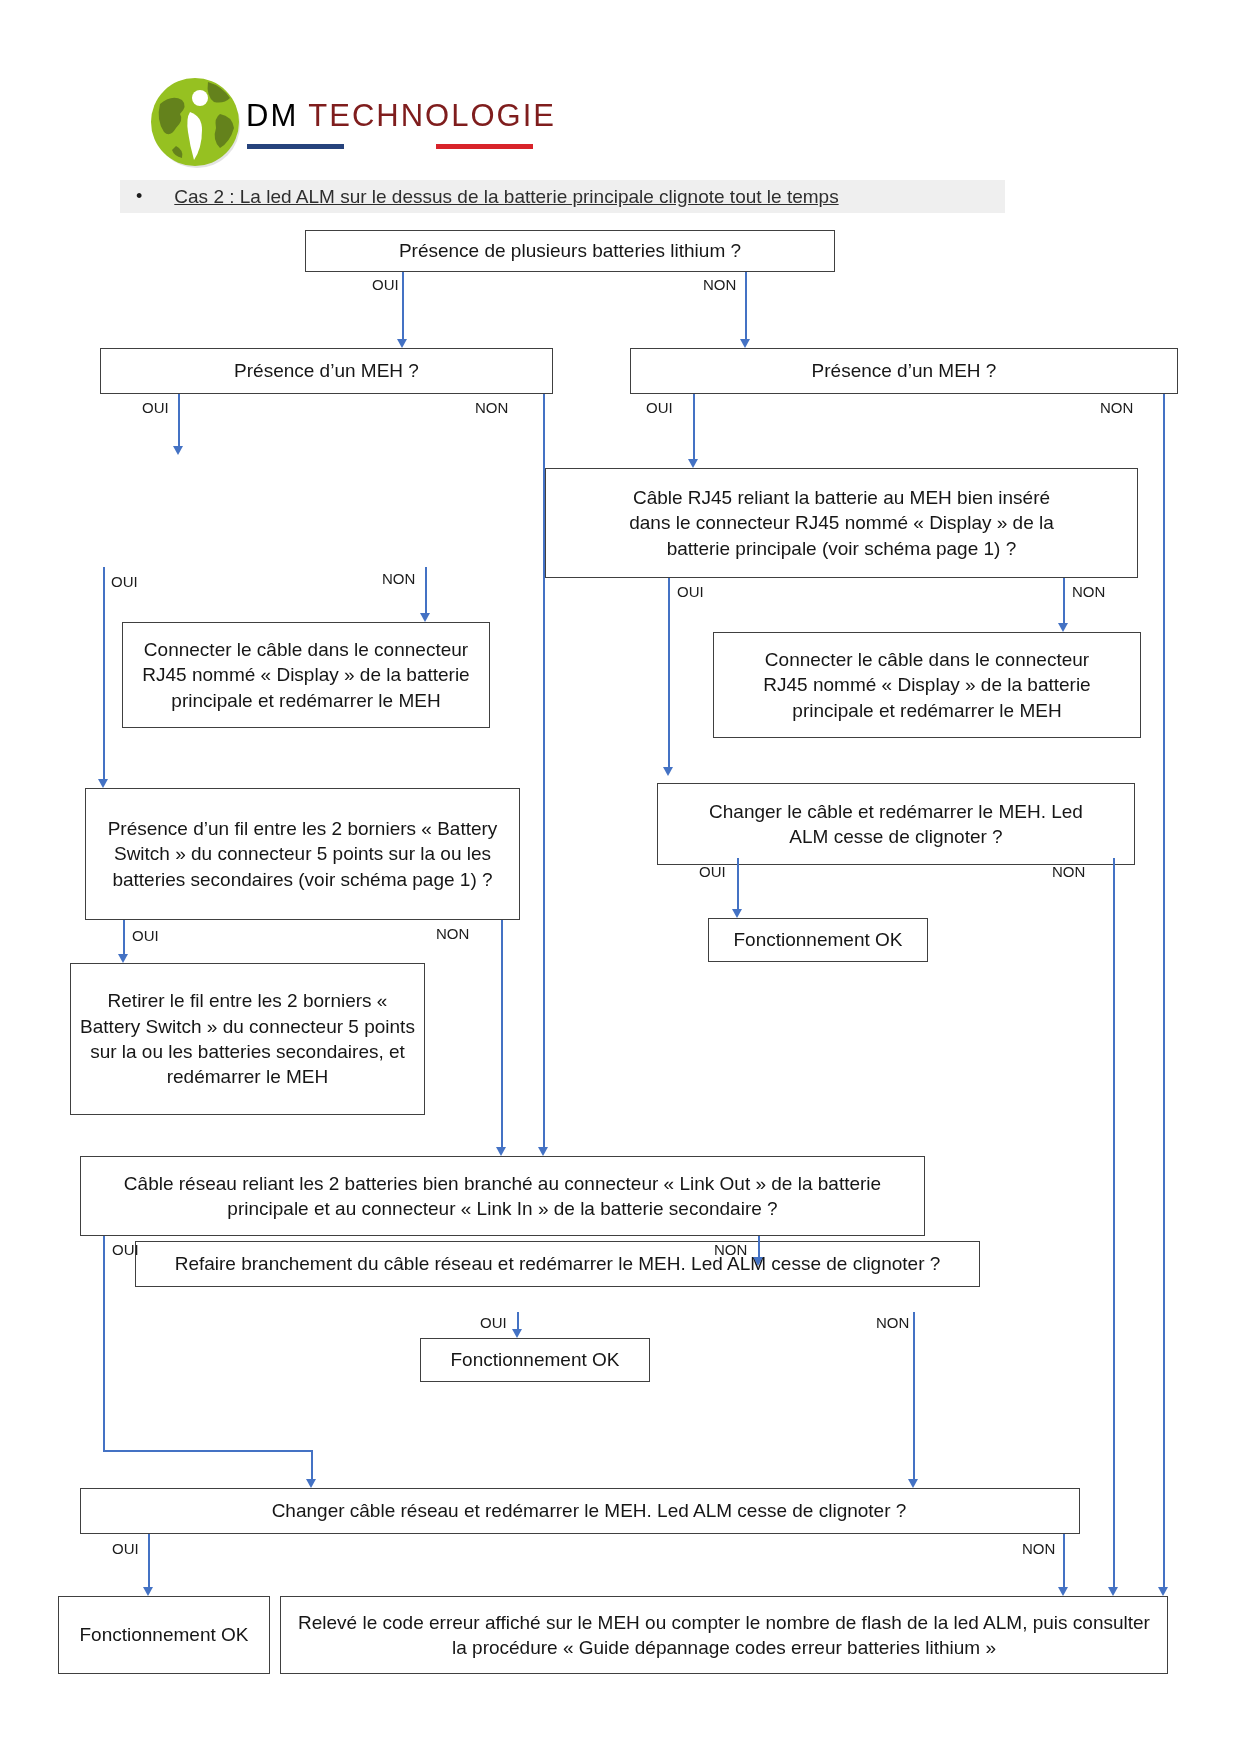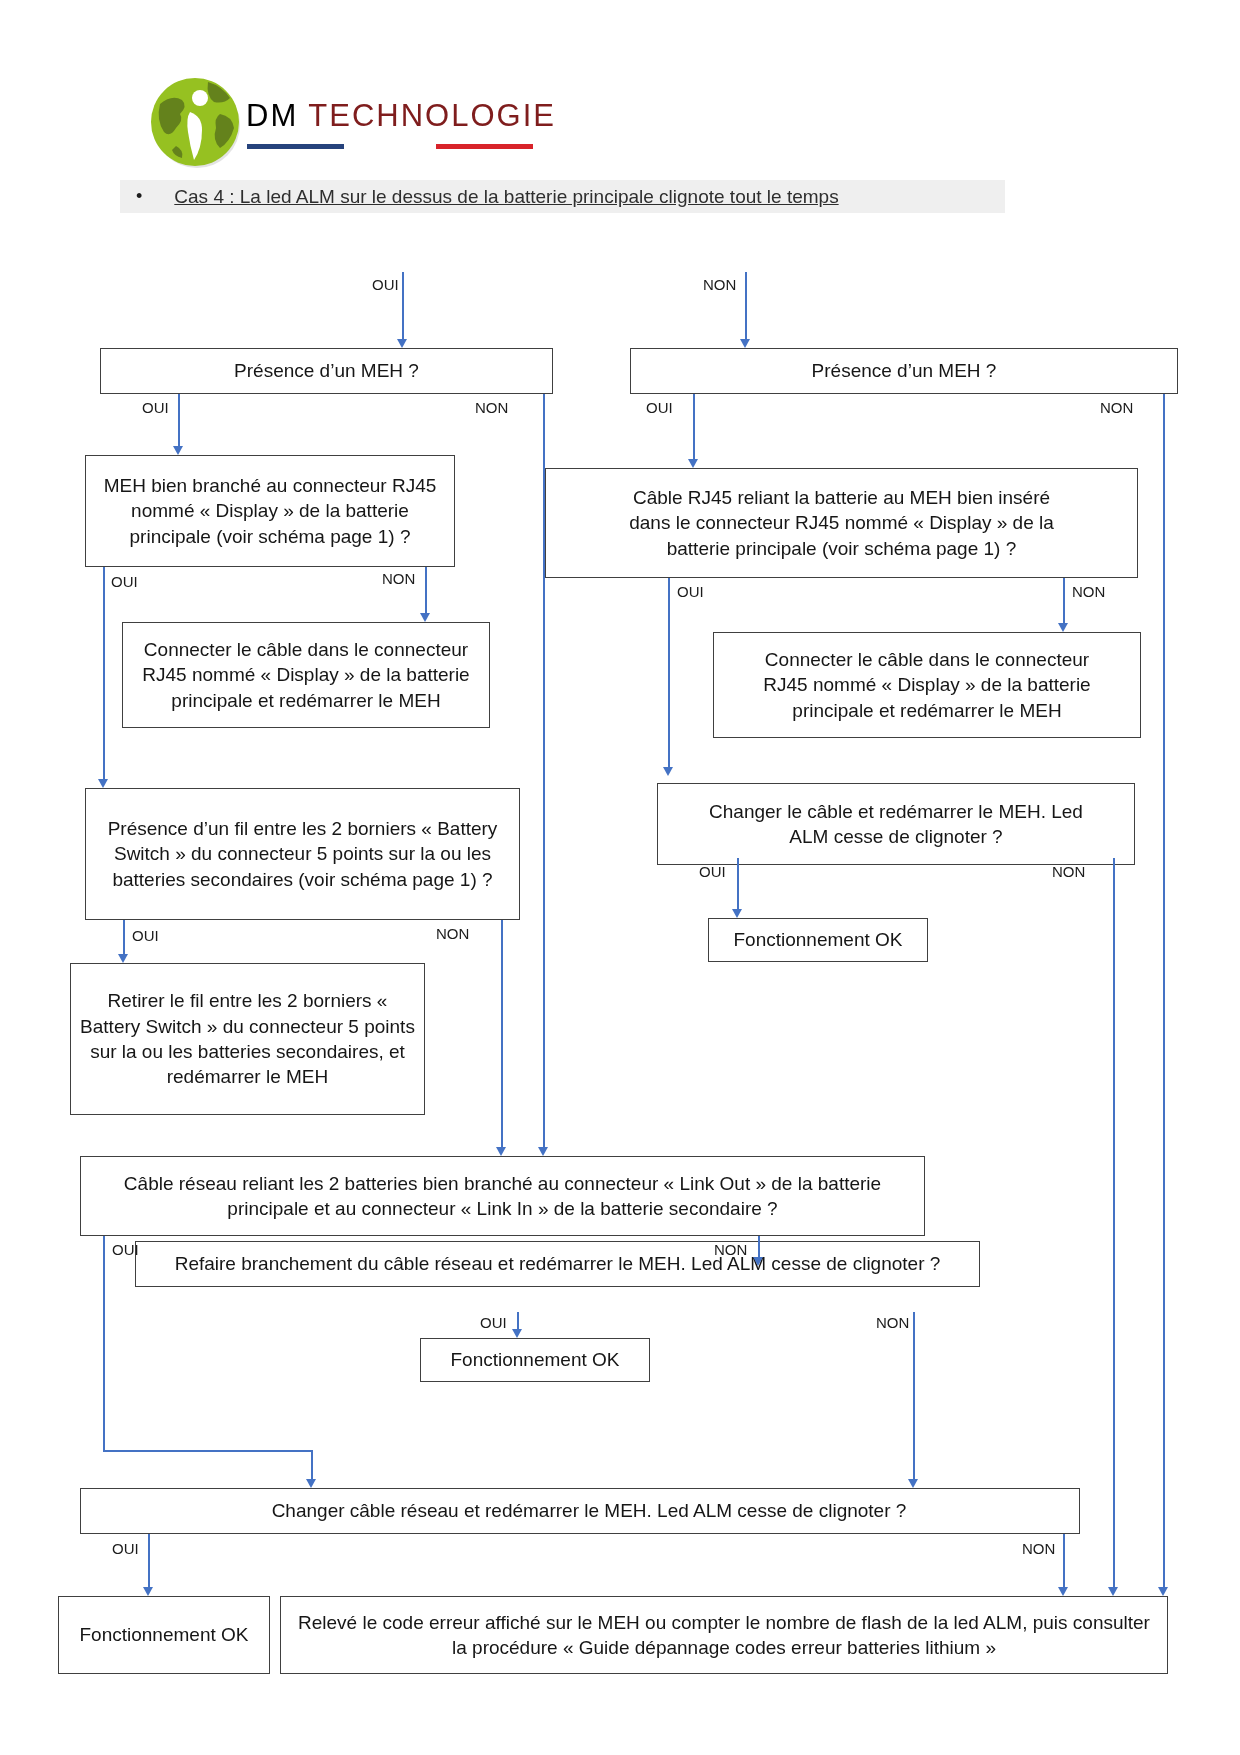--- a/index.html
+++ b/index.html
@@ -68,26 +68,26 @@
     <div class="brand">
       <span class="dm">DM</span>
       <span class="tech">TECHNOLOGIE</span>
     </div>
     <div class="bar blue"></div>
     <div class="bar red"></div>
   </div>
 
   <div class="heading-band">
     <span class="bullet">•</span>
-    <span class="htext">Cas 4 : La led ALM sur le dessus de la batterie principale clignote tout le temps</span>
+    <span class="htext">Cas 2 : La led ALM sur le dessus de la batterie principale clignote tout le temps</span>
   </div>
 
+  <div class="node nA">Présence de plusieurs batteries lithium ?</div>
   <div class="node nB1">Présence d’un MEH ?</div>
   <div class="node nB2">Présence d’un MEH ?</div>
-  <div class="node nC1">MEH bien branché au connecteur RJ45 nommé « Display » de la batterie principale (voir schéma page 1) ?</div>
   <div class="node nC2">Câble RJ45 reliant la batterie au MEH bien inséré dans le connecteur RJ45 nommé « Display » de la batterie principale (voir schéma page 1) ?</div>
   <div class="node nD1">Connecter le câble dans le connecteur RJ45 nommé « Display » de la batterie principale et redémarrer le MEH</div>
   <div class="node nD2">Connecter le câble dans le connecteur RJ45 nommé « Display » de la batterie principale et redémarrer le MEH</div>
   <div class="node nE1">Présence d’un fil entre les 2 borniers « Battery Switch » du connecteur 5 points sur la ou les batteries secondaires (voir schéma page 1) ?</div>
   <div class="node nE2">Retirer le fil entre les 2 borniers « Battery Switch » du connecteur 5 points sur la ou les batteries secondaires, et redémarrer le MEH</div>
   <div class="node nF">Changer le câble et redémarrer le MEH. Led ALM cesse de clignoter ?</div>
   <div class="node nFO">Fonctionnement OK</div>
   <div class="node nG">Câble réseau reliant les 2 batteries bien branché au connecteur « Link Out » de la batterie principale et au connecteur « Link In » de la batterie secondaire ?</div>
   <div class="node nH">Refaire branchement du câble réseau et redémarrer le MEH. Led ALM cesse de clignoter ?</div>
   <div class="node nI">Fonctionnement OK</div>

